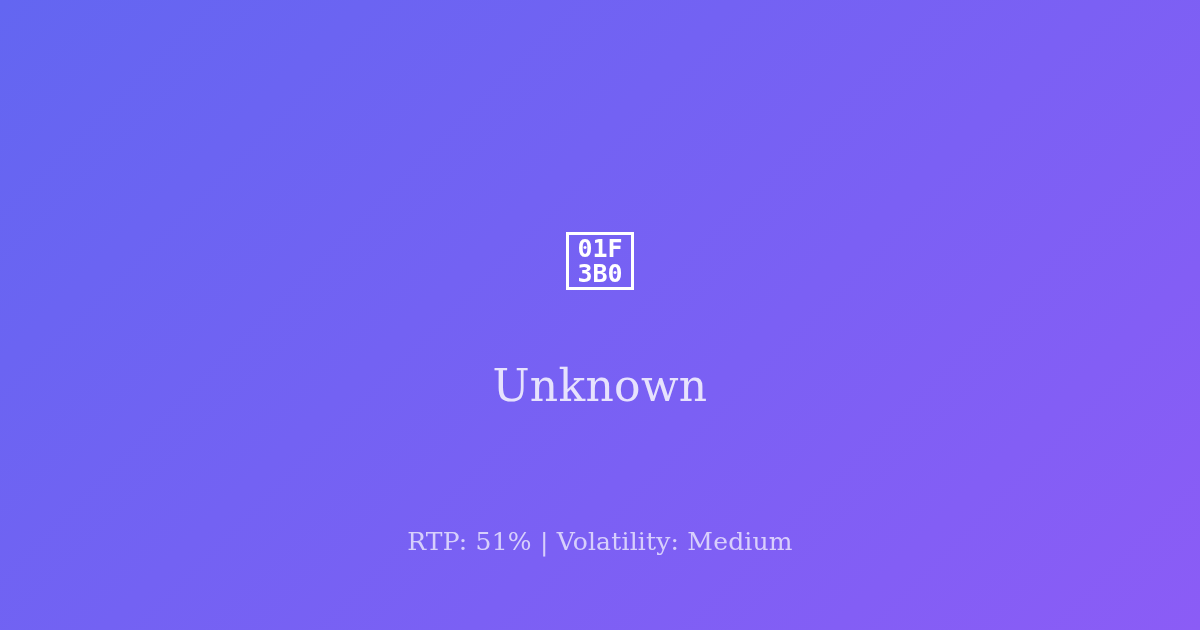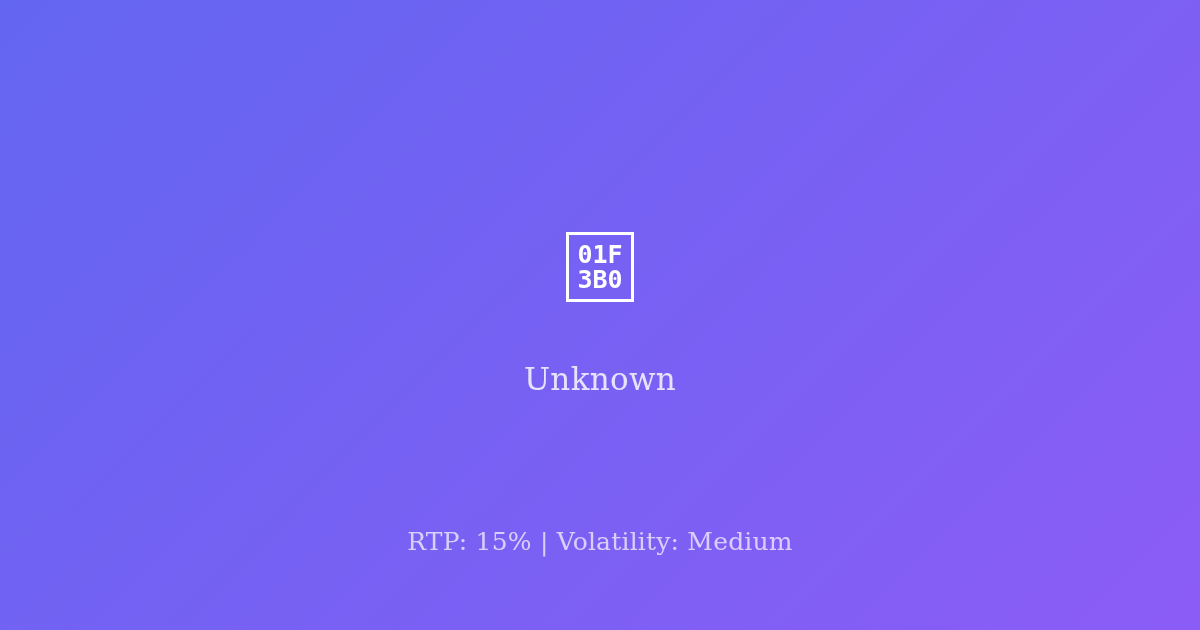--- a/index.html
+++ b/index.html
@@ -39,21 +39,21 @@
     align-items: center;
     justify-content: center;
     gap: 28px;
     line-height: 1;
   }
 
   
   .tofu-glyph {
     box-sizing: border-box;
     width: 68px;
-    height: 70px;
+    height: 58px;
     border: 3px solid #ffffff;
     display: flex;
     flex-direction: column;
     align-items: center;
     justify-content: center;
     flex: 0 0 auto;
     padding: 2px 0;
   }
 
   .tofu-glyph .tofu-line {
@@ -77,21 +77,21 @@
   }
 
   
   .game-subtitle {
     position: absolute;
     top: 362px;
     left: 0;
     right: 0;
     text-align: center;
     font-family: "DejaVu Serif", "Liberation Serif", serif;
-    font-size: 31px;
+    font-size: 44px;
     font-weight: 400;
     color: rgba(255, 255, 255, 0.82);
     letter-spacing: 0.3px;
     margin: 0;
     line-height: 1.1;
   }
 
   
   .game-meta {
     position: absolute;
@@ -119,15 +119,15 @@
     <span class="tofu-glyph">
       <span class="tofu-line">01F</span>
       <span class="tofu-line">3B0</span>
     </span>
 
 
   </div>
 
   <p class="game-subtitle">Unknown</p>
 
-  <p class="game-meta">RTP: 15% | Volatility: Medium</p>
+  <p class="game-meta">RTP: 51% | Volatility: Medium</p>
 
 </div>
 
 </body></html>

